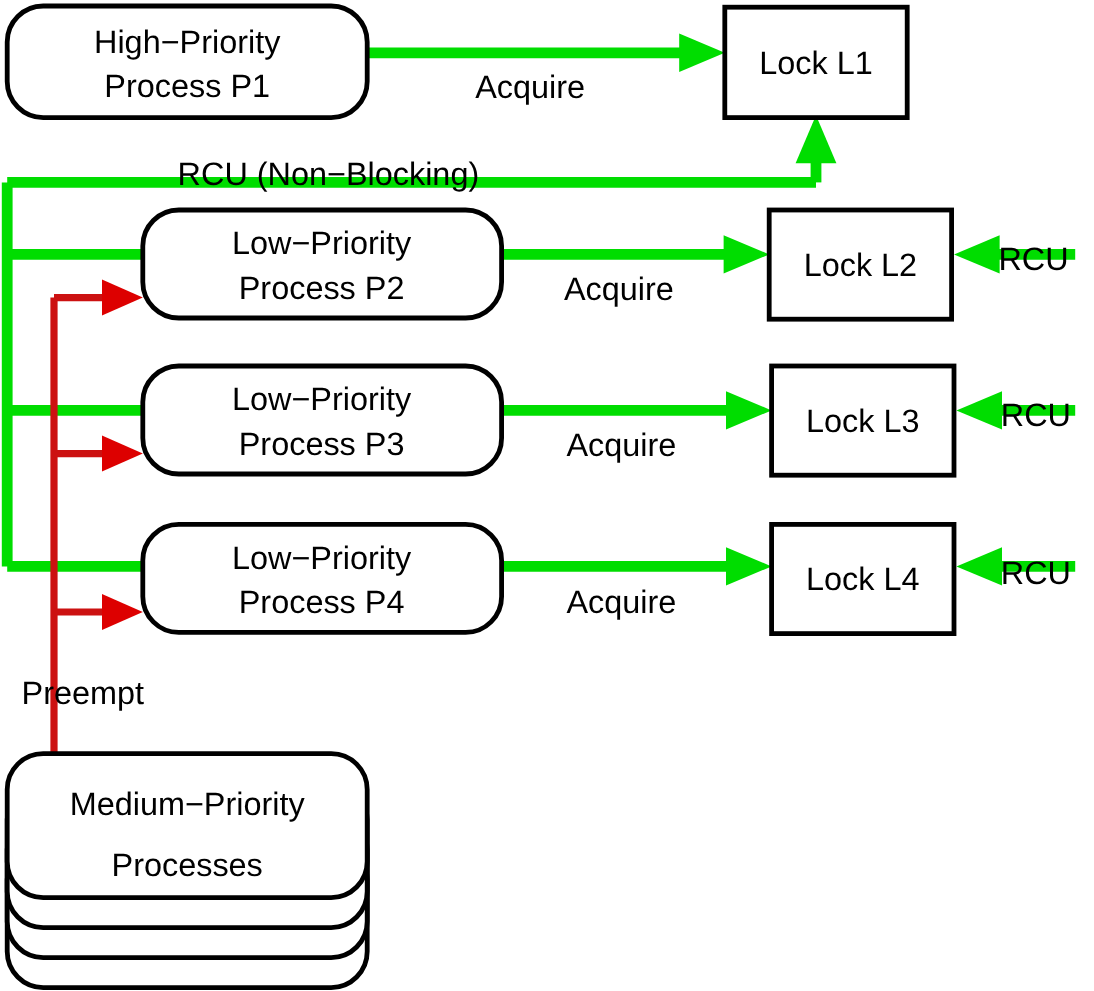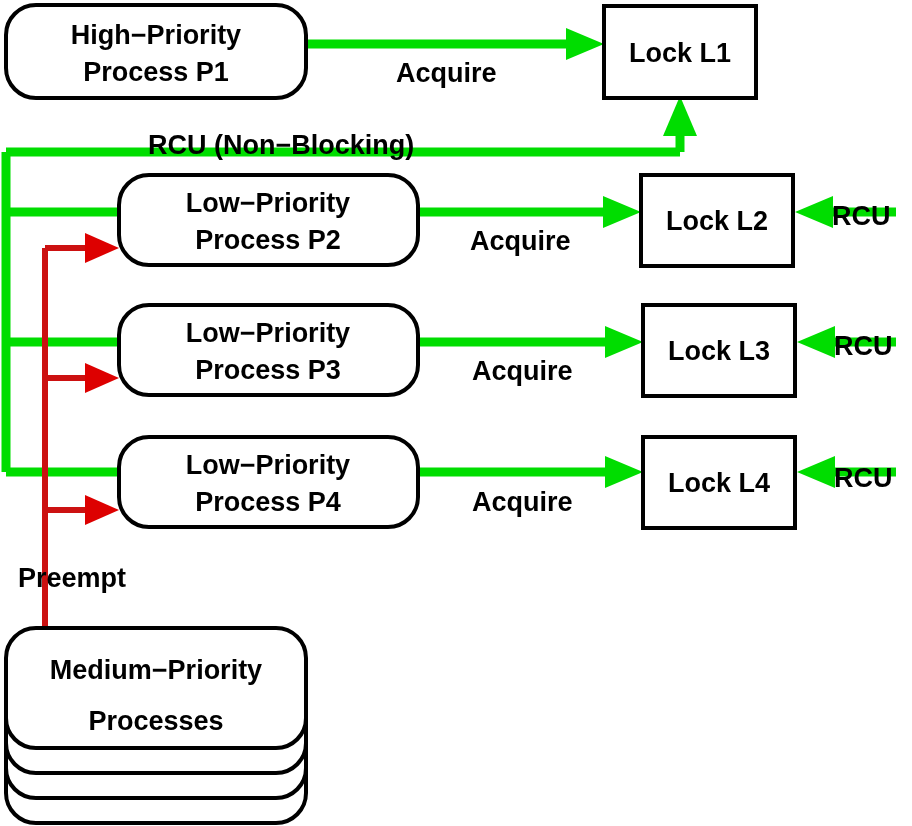--- a/index.html
+++ b/index.html
@@ -7,21 +7,20 @@
     padding: 0;
     background: #ffffff;
   }
   #diagram-root {
     position: relative;
     width: 896px;
     height: 826px;
     background: #ffffff;
     overflow: hidden;
     font-family: "Liberation Sans", sans-serif;
-    font-weight: bold;
   }
   svg.canvas {
     position: absolute;
     left: 0;
     top: 0;
     width: 912px;
     height: 826px;
     display: block;
   }
   text {

